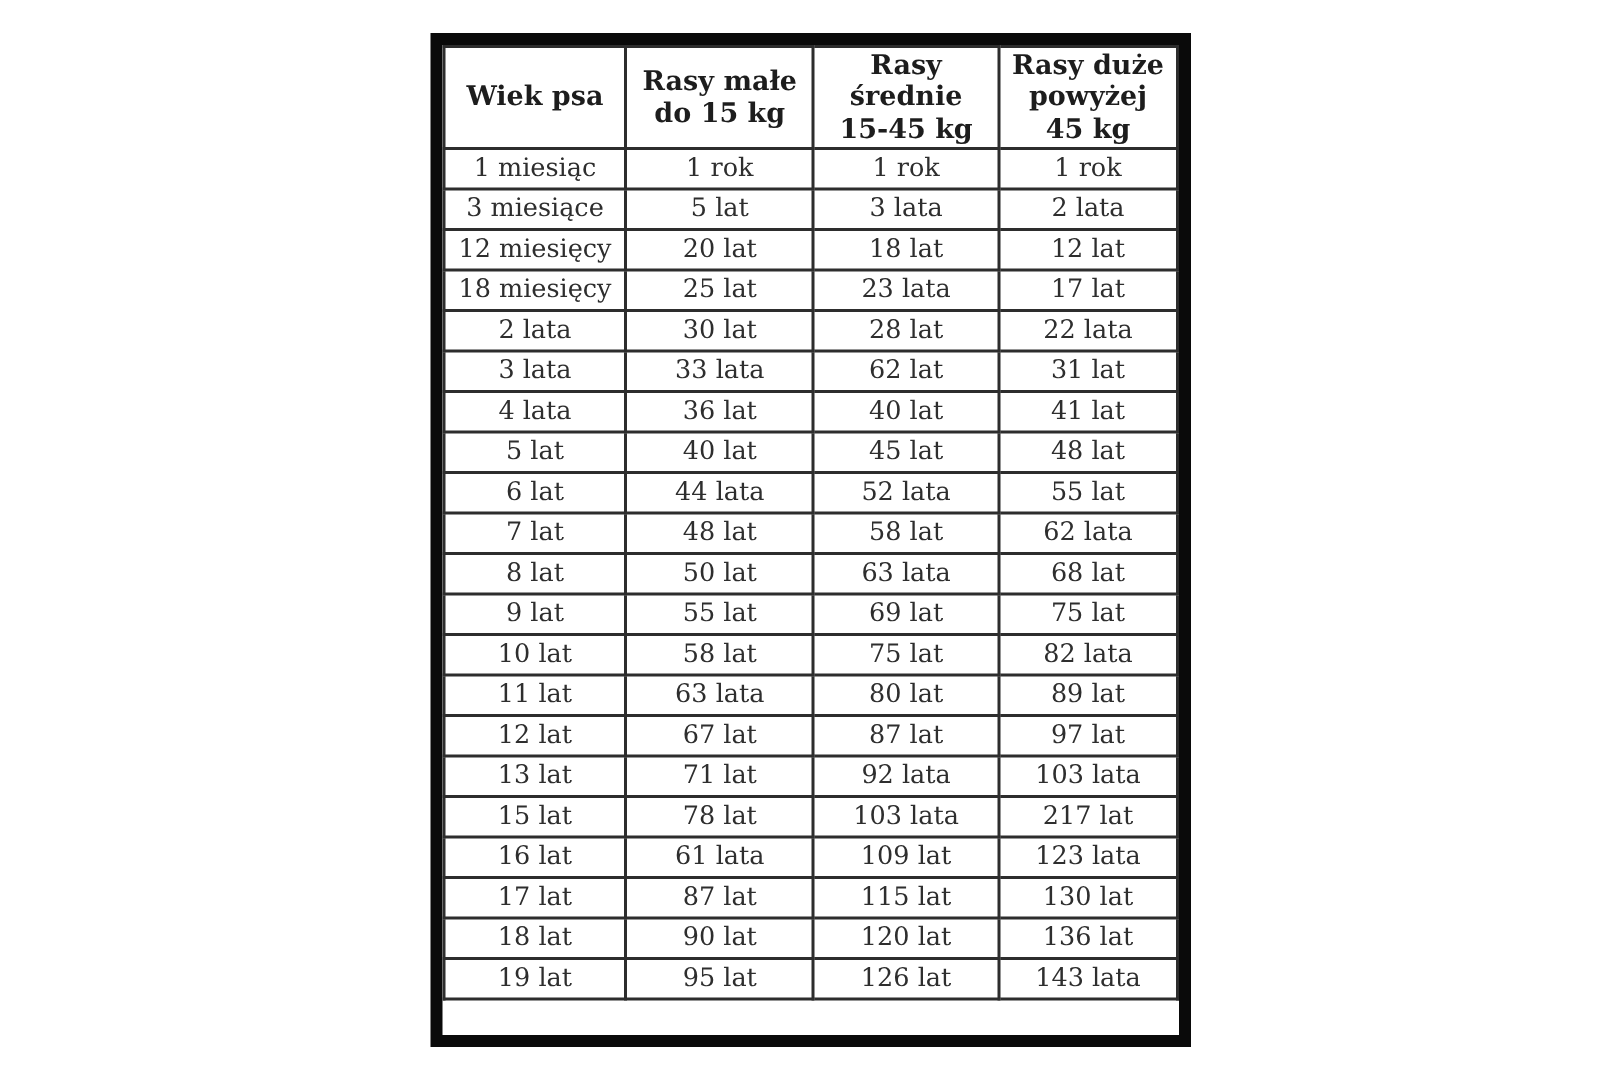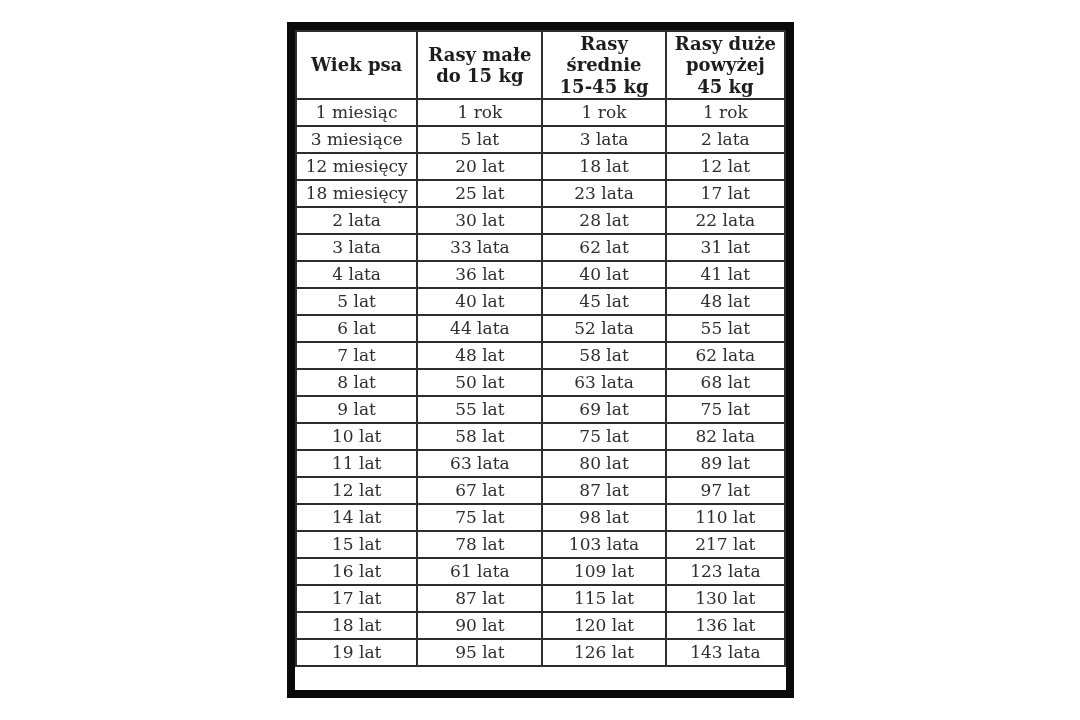--- a/index.html
+++ b/index.html
@@ -170,24 +170,24 @@
             <td>80 lat</td>
             <td>89 lat</td>
           </tr>
           <tr>
             <td>12 lat</td>
             <td>67 lat</td>
             <td>87 lat</td>
             <td>97 lat</td>
           </tr>
           <tr>
-            <td>14 lat</td>
-            <td>75 lat</td>
-            <td>98 lat</td>
-            <td>110 lat</td>
+            <td>13 lat</td>
+            <td>71 lat</td>
+            <td>92 lata</td>
+            <td>103 lata</td>
           </tr>
           <tr>
             <td>15 lat</td>
             <td>78 lat</td>
             <td>103 lata</td>
             <td>217 lat</td>
           </tr>
           <tr>
             <td>16 lat</td>
             <td>61 lata</td>

